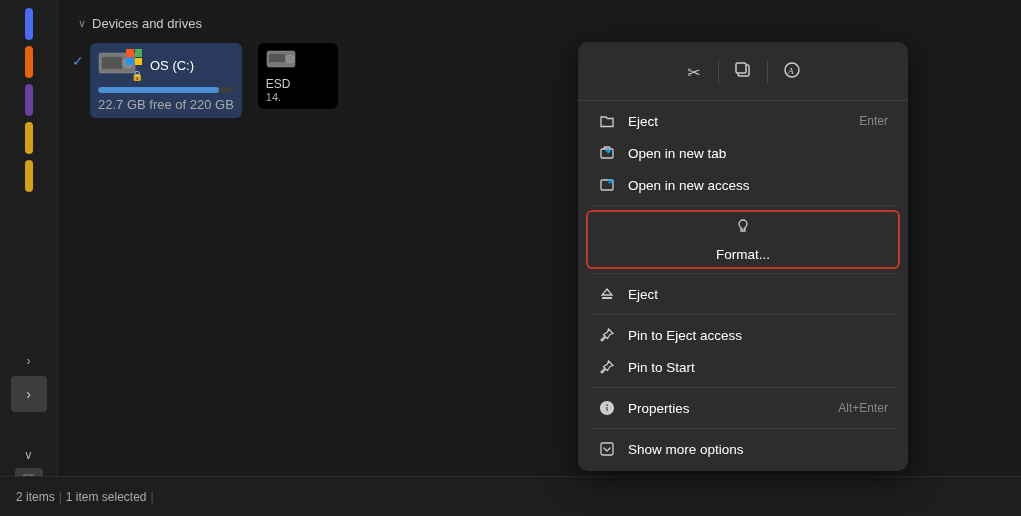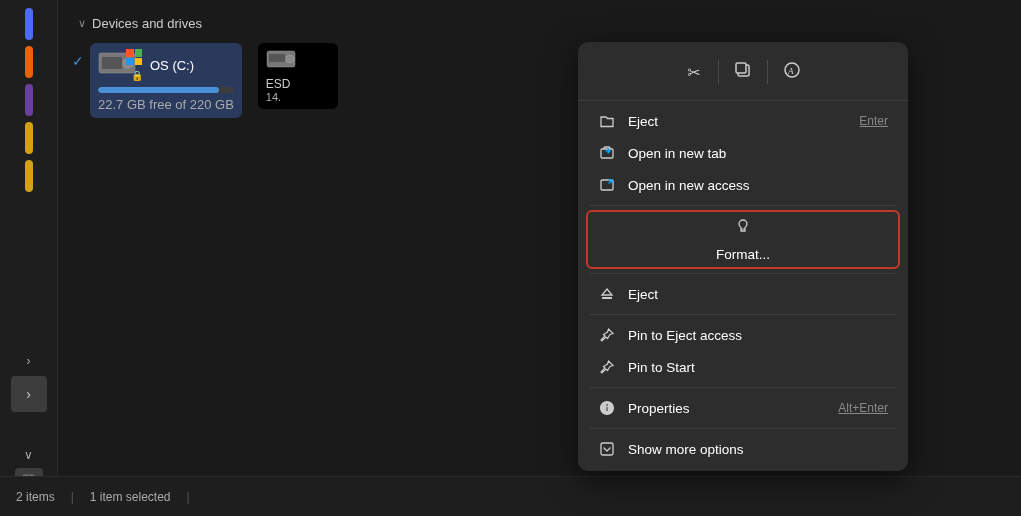--- a/index.html
+++ b/index.html
@@ -236,42 +236,41 @@
 
     .menu-item-label {
       font-size: 13.5px;
       color: #ffffff;
       flex: 1;
     }
 
     .menu-item-shortcut {
       font-size: 12px;
       color: #888888;
-      text-decoration: underline;
     }
 
     .menu-separator {
       height: 1px;
       background: #3d3d3d;
       margin: 4px 12px;
     }
 
     
     .status-bar {
       position: absolute;
       bottom: 0;
       left: 0;
       right: 0;
       height: 40px;
       background: #1e1e1e;
       border-top: 1px solid #2a2a2a;
       display: flex;
       align-items: center;
       padding: 0 16px;
-      gap: 16px;
+      gap: 4px;
       font-size: 12px;
       color: #aaaaaa;
     }
 
     .status-separator {
       color: #555555;
     }
   </style>
 </head>
 <body>

